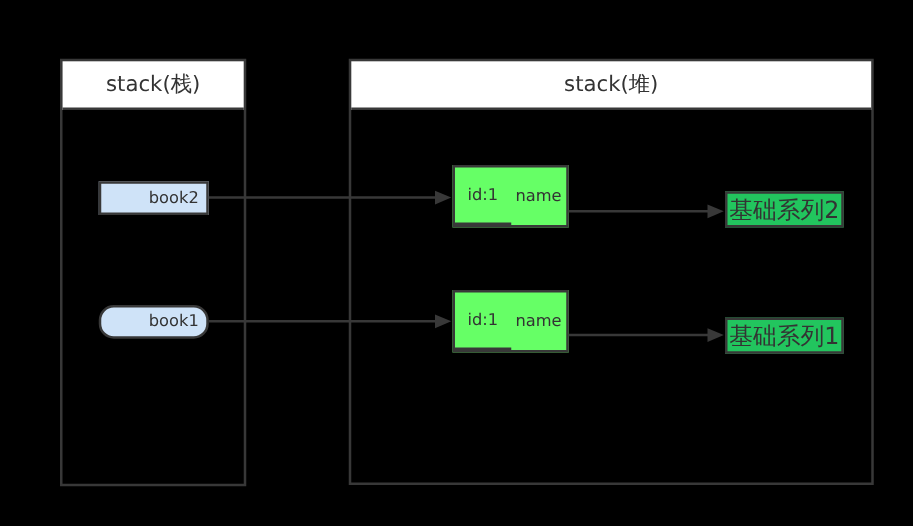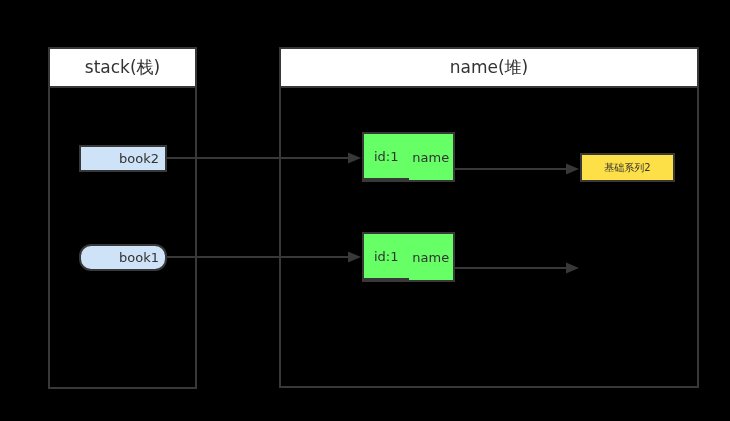--- a/index.html
+++ b/index.html
@@ -70,26 +70,26 @@
     justify-content: center;
     font-size: 13px;
     color: #333333;
   }
   .obj-row.first { border-bottom: 2px solid #383838; }
   .str-box {
     position: absolute;
     box-sizing: border-box;
     width: 95px;
     height: 29px;
-    background: #fde047;
+    background: #22c55e;
     border: 2px solid #383838;
     display: flex;
     align-items: center;
     justify-content: center;
-    font-size: 10px;
+    font-size: 19px;
     color: #333333;
   }
   .str-1 { left: 299px; top: 104px; }
   .str-2 { left: 299px; top: 205px; }
   .arrow-layer {
     position: absolute;
     left: 0; top: 0;
     width: 730px;
     height: 421px;
     pointer-events: none;
@@ -107,21 +107,21 @@
     <div class="var-box var-book2">
       <span>book2</span>
     </div>
     <div class="var-box var-book1">
       <span>book1</span>
     </div>
   </div>
 
   <div class="container-box heap-box">
     <div class="container-header">
-      <span>name(堆)</span>
+      <span>stack(堆)</span>
     </div>
 
     <div class="obj-box obj-1">
       <div class="obj-row first">
         <span>id:1</span>
       </div>
       <div class="obj-row">
         <span>name</span>
       </div>
     </div>
@@ -130,20 +130,23 @@
       <div class="obj-row first">
         <span>id:1</span>
       </div>
       <div class="obj-row">
         <span>name</span>
       </div>
     </div>
 
     <div class="str-box str-1">
       <span>基础系列2</span>
+    </div>
+    <div class="str-box str-2">
+      <span>基础系列1</span>
     </div>
   </div>
 
   <svg class="arrow-layer" viewBox="0 0 730 421" xmlns="http://www.w3.org/2000/svg">
 
     <g>
       <line x1="167" y1="158" x2="349" y2="158" stroke="#383838" stroke-width="2"></line>
       <polygon points="361,158 348,152.5 348,163.5" fill="#383838"></polygon>
     </g>
 

